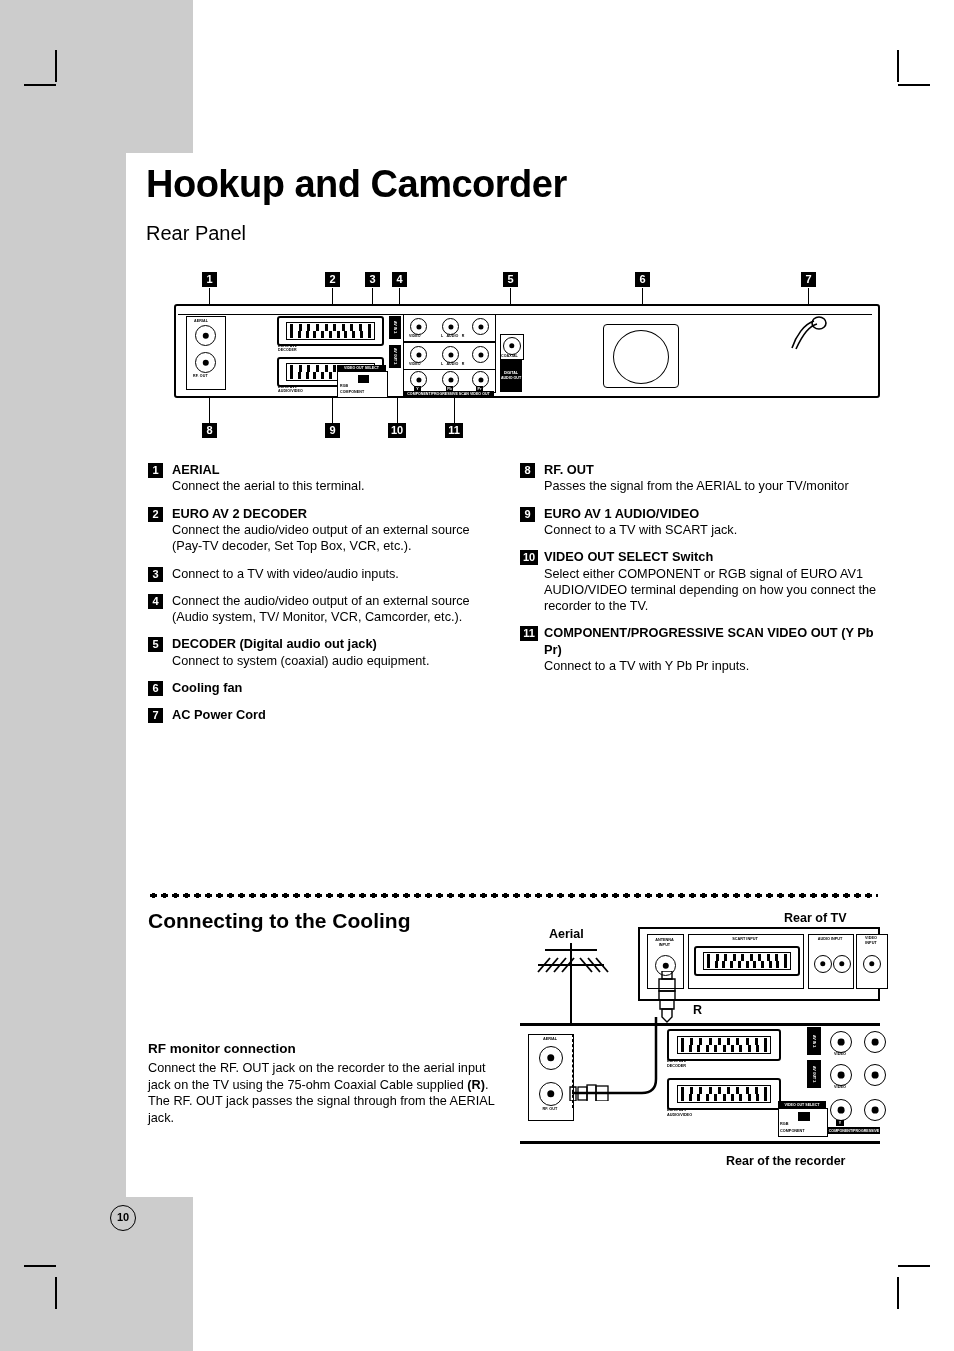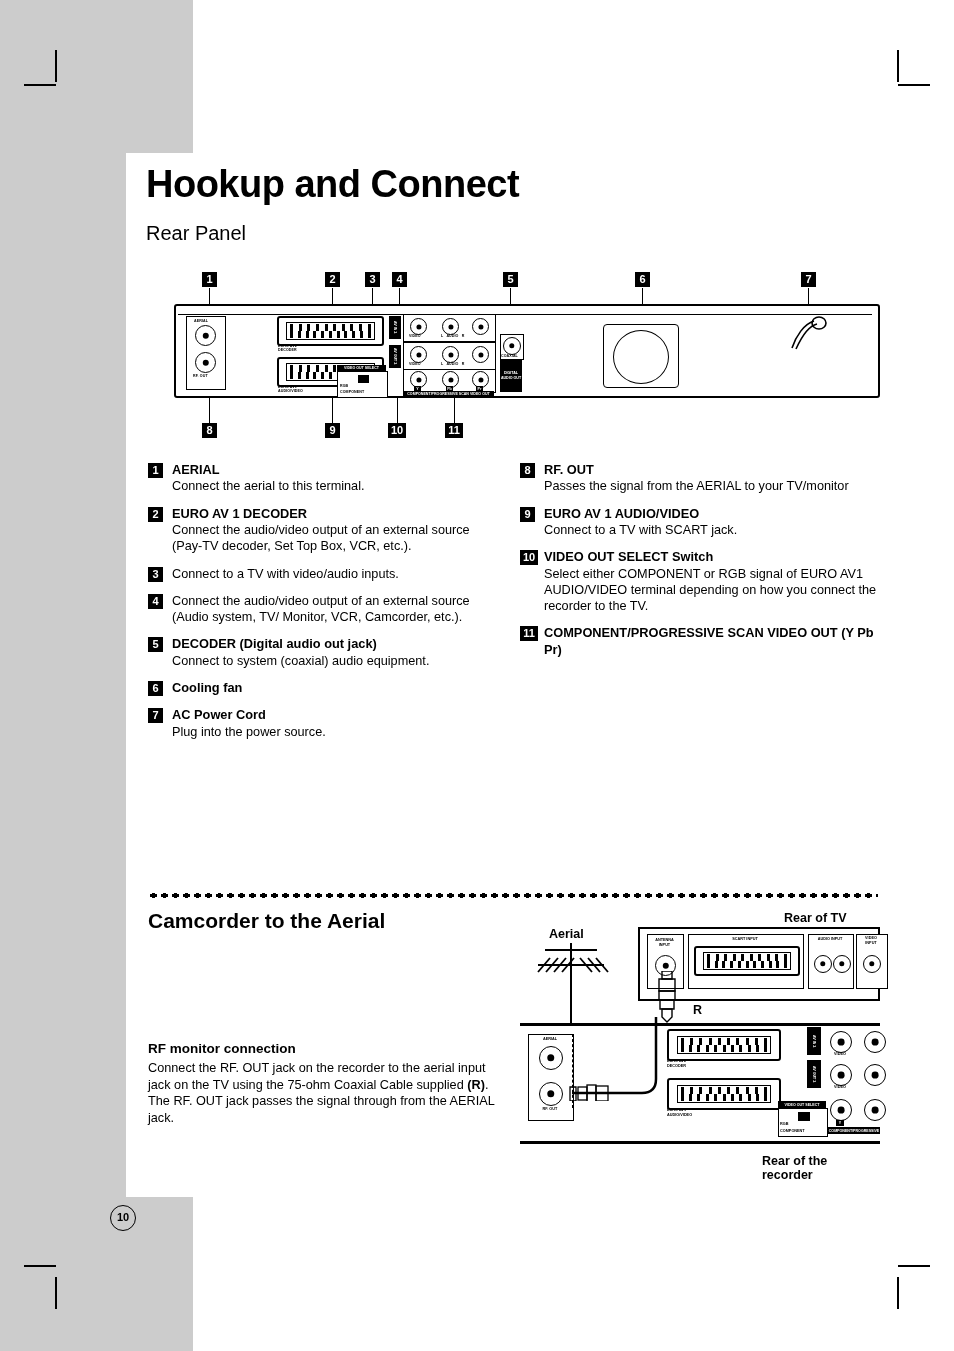--- a/index.html
+++ b/index.html
@@ -190,21 +190,21 @@
     border: 2px solid #000; background: #fff;
   }
   .subbox { position: absolute; border: 1.2px solid #000; background: #fff; }
   .hk-tiny {
     position: absolute; font-size: 3.8px; font-weight: bold;
     text-align: center; line-height: 1.2; white-space: pre;
   }
   .mast { position: absolute; background: #000; }
   .recorder-caption {
     position: absolute; left: 206px; top: 249px;
-    font-size: 12.5px; font-weight: bold; margin-left: 36px;
+    font-size: 12.5px; font-weight: bold;
   }
 
   
   .pageno {
     position: absolute; left: 110px; top: 1205px;
     width: 24px; height: 24px;
     border: 1.6px solid #000; border-radius: 50%;
     background: #cccccc;
     font-size: 11px; font-weight: bold;
     line-height: 22px; text-align: center;
@@ -223,21 +223,21 @@
 <div class="crop crop-tr-h"></div>
 <div class="crop crop-bl-v"></div>
 <div class="crop crop-bl-h"></div>
 <div class="crop crop-br-v"></div>
 <div class="crop crop-br-h"></div>
 
 <div class="pageno">10</div>
 
 <div class="content">
 
-  <h1 class="page-title">Hookup and Connect</h1>
+  <h1 class="page-title">Hookup and Camcorder</h1>
   <h2 class="section-title">Rear Panel</h2>
 
   <div class="rear-fig">
 
     <div class="callout" style="left:42px;  top:0px;">1</div>
     <div class="callout" style="left:165px; top:0px;">2</div>
     <div class="callout" style="left:205px; top:0px;">3</div>
     <div class="callout" style="left:232px; top:0px;">4</div>
     <div class="callout" style="left:343px; top:0px;">5</div>
     <div class="callout" style="left:475px; top:0px;">6</div>
@@ -383,21 +383,21 @@
   </div>
 
   <div class="desc-col desc-left">
     <div class="desc-item">
       <span class="desc-num">1</span>
       <div class="desc-title">AERIAL</div>
       <div class="desc-body">Connect the aerial to this terminal.</div>
     </div>
     <div class="desc-item">
       <span class="desc-num">2</span>
-      <div class="desc-title">EURO AV 1 DECODER</div>
+      <div class="desc-title">EURO AV 2 DECODER</div>
       <div class="desc-body">Connect the audio/video output of an external source (Pay-TV decoder, Set Top Box, VCR, etc.).</div>
     </div>
     <div class="desc-item">
       <span class="desc-num">3</span>
       <div class="desc-body">Connect to a TV with video/audio inputs.</div>
     </div>
     <div class="desc-item">
       <span class="desc-num">4</span>
       <div class="desc-body">Connect the audio/video output of an external source (Audio system, TV/ Monitor, VCR, Camcorder, etc.).</div>
     </div>
@@ -406,21 +406,20 @@
       <div class="desc-title">DECODER (Digital audio out jack)</div>
       <div class="desc-body">Connect to system (coaxial) audio equipment.</div>
     </div>
     <div class="desc-item">
       <span class="desc-num">6</span>
       <div class="desc-title">Cooling fan</div>
     </div>
     <div class="desc-item">
       <span class="desc-num">7</span>
       <div class="desc-title">AC Power Cord</div>
-      <div class="desc-body">Plug into the power source.</div>
     </div>
   </div>
 
   <div class="desc-col desc-right">
     <div class="desc-item">
       <span class="desc-num">8</span>
       <div class="desc-title">RF. OUT</div>
       <div class="desc-body">Passes the signal from the AERIAL to your TV/monitor</div>
     </div>
     <div class="desc-item">
@@ -429,26 +428,27 @@
       <div class="desc-body">Connect to a TV with SCART jack.</div>
     </div>
     <div class="desc-item">
       <span class="desc-num" style="width:18px;">10</span>
       <div class="desc-title">VIDEO OUT SELECT Switch</div>
       <div class="desc-body">Select either COMPONENT or RGB signal of EURO AV1 AUDIO/VIDEO terminal depending on how you connect the recorder to the TV.</div>
     </div>
     <div class="desc-item">
       <span class="desc-num" style="width:18px;">11</span>
       <div class="desc-title">COMPONENT/PROGRESSIVE SCAN VIDEO OUT (Y Pb Pr)</div>
+      <div class="desc-body">Connect to a TV with Y Pb Pr inputs.</div>
     </div>
   </div>
 
   <div class="dotrule"></div>
 
-  <h2 class="aerial-title">Camcorder to the Aerial</h2>
+  <h2 class="aerial-title">Connecting to the Cooling</h2>
   <h3 class="rf-title">RF monitor connection</h3>
   <div class="rf-body"><span>Connect the RF. OUT jack on the recorder to the aerial input jack on the TV using the 75-ohm Coaxial Cable supplied </span><b>(R)</b><span>. The RF. OUT jack passes the signal through from the AERIAL jack.</span></div>
 
   <div class="hookup">
 
     <div class="lbl-bold" style="left:264px; top:6px;">Rear of TV</div>
     <div class="lbl-bold" style="left:29px; top:22px;">Aerial</div>
 
     <div class="mast" style="left:50px; top:38px; width:2px; height:142px;"></div>
     <div class="mast" style="left:25px; top:44px; width:52px; height:2px;"></div>

